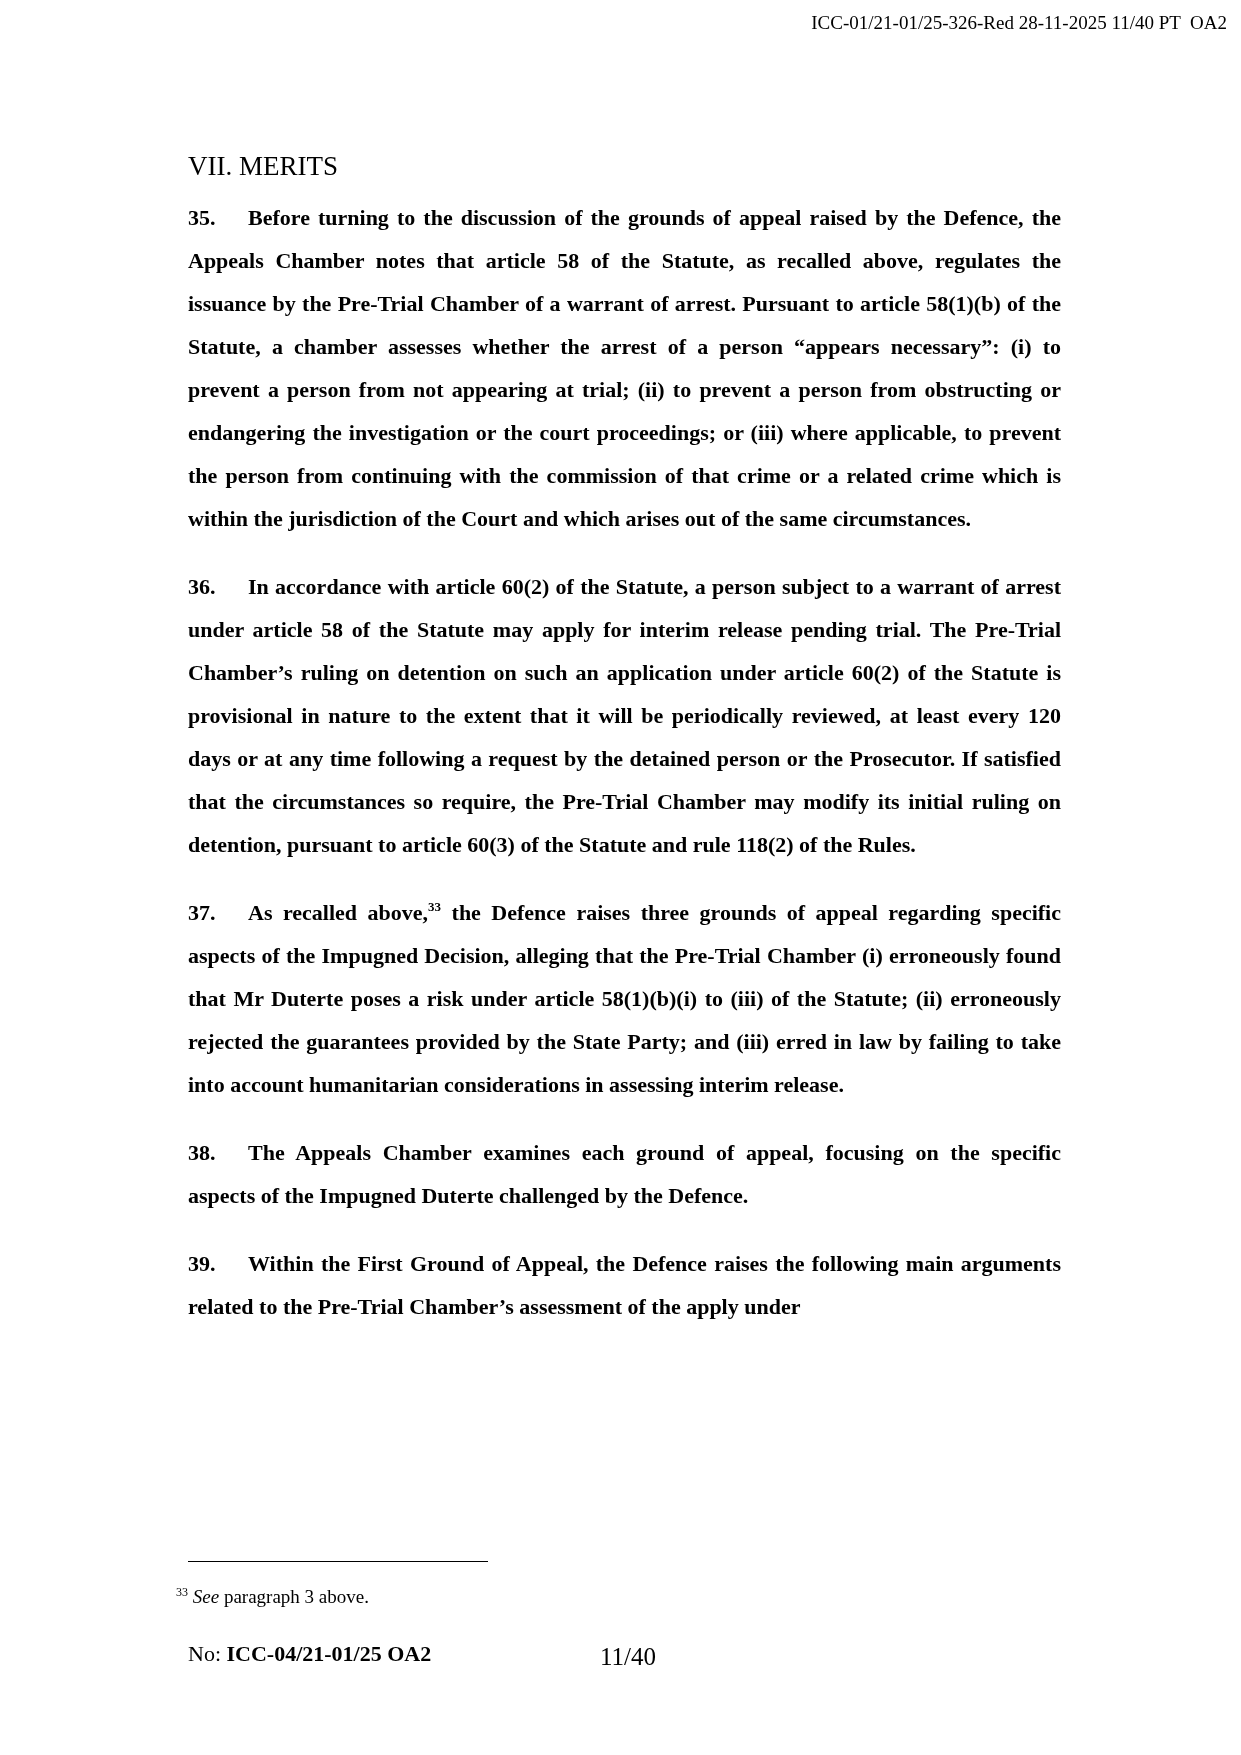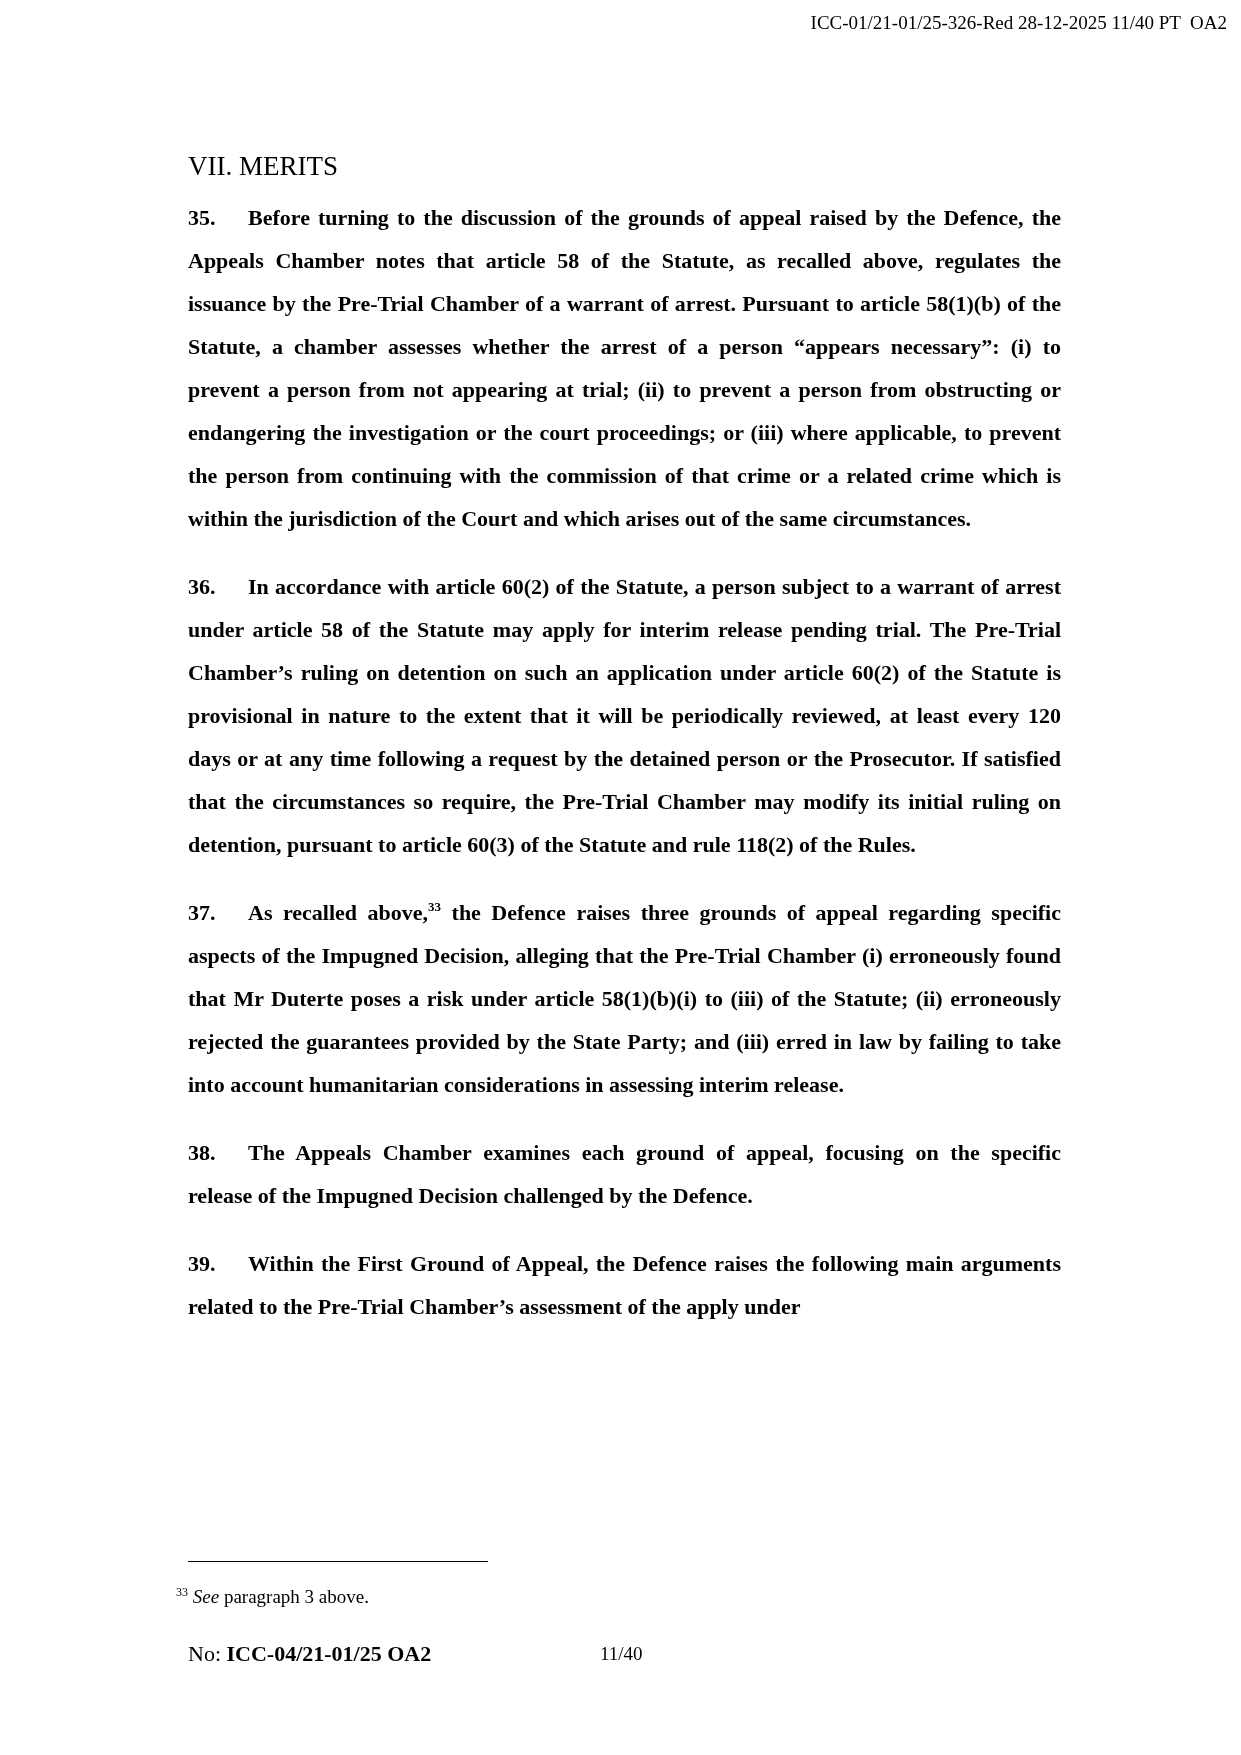--- a/index.html
+++ b/index.html
@@ -10,44 +10,44 @@
   .section-heading { font-size:27px; margin:0 0 12px 0; line-height:36px; }
   .para { font-size:22px; line-height:43px; text-align:justify; margin:0 0 25px 0;font-weight:bold; }
   .para .num { display:inline-block; width:60px; }
   .para sup { font-size:13px; line-height:0; vertical-align:9px; }
   .subheading { font-size:25px; font-weight:bold; margin:8px 0 6px 0; line-height:36px; padding-left:60px; }
   .subheading .letter { display:inline-block; width:60px; }
   .fn-rule { position:absolute; left:188px; top:1561px; width:300px; border-top:1.5px solid #000; }
   .footnote { position:absolute; left:176px; top:1585px; font-size:19px;text-align:right; }
   .footnote sup { font-size:12px; vertical-align:7px; }
   .footer { position:absolute; left:188px; top:1641px; font-size:22px; width:600px; }
-  .footer .pg { position:absolute; left:412px; top:2px; font-size:19px; }
+  .footer .pg { position:absolute; left:412px; top:2px; font-size:25px; }
 </style>
 </head>
 <body>
 
-<div class="header-stamp">ICC-01/21-01/25-326-Red 28-12-2025 11/40 PT  OA2</div>
+<div class="header-stamp">ICC-01/21-01/25-326-Red 28-11-2025 11/40 PT  OA2</div>
 
 <div class="content">
   <h2 class="section-heading" style="font-weight:normal;">VII. MERITS</h2>
 
   <p class="para">
     <span class="num">35.</span><span>Before turning to the discussion of the grounds of appeal raised by the Defence, the Appeals Chamber notes that article 58 of the Statute, as recalled above, regulates the issuance by the Pre-Trial Chamber of a warrant of arrest. Pursuant to article 58(1)(b) of the Statute, a chamber assesses whether the arrest of a person “appears necessary”: (i) to prevent a person from not appearing at trial; (ii) to prevent a person from obstructing or endangering the investigation or the court proceedings; or (iii) where applicable, to prevent the person from continuing with the commission of that crime or a related crime which is within the jurisdiction of the Court and which arises out of the same circumstances.</span>
   </p>
 
   <p class="para">
     <span class="num">36.</span><span>In accordance with article 60(2) of the Statute, a person subject to a warrant of arrest under article 58 of the Statute may apply for interim release pending trial. The Pre-Trial Chamber’s ruling on detention on such an application under article 60(2) of the Statute is provisional in nature to the extent that it will be periodically reviewed, at least every 120 days or at any time following a request by the detained person or the Prosecutor. If satisfied that the circumstances so require, the Pre-Trial Chamber may modify its initial ruling on detention, pursuant to article 60(3) of the Statute and rule 118(2) of the Rules.</span>
   </p>
 
   <p class="para">
     <span class="num">37.</span><span>As recalled above,</span><sup>33</sup><span> the Defence raises three grounds of appeal regarding specific aspects of the Impugned Decision, alleging that the Pre-Trial Chamber (i) erroneously found that Mr Duterte poses a risk under article 58(1)(b)(i) to (iii) of the Statute; (ii) erroneously rejected the guarantees provided by the State Party; and (iii) erred in law by failing to take into account humanitarian considerations in assessing interim release.</span>
   </p>
 
   <p class="para">
-    <span class="num">38.</span><span>The Appeals Chamber examines each ground of appeal, focusing on the specific release of the Impugned Decision challenged by the Defence.</span>
+    <span class="num">38.</span><span>The Appeals Chamber examines each ground of appeal, focusing on the specific aspects of the Impugned Duterte challenged by the Defence.</span>
   </p>
 
 
   <p class="para">
     <span class="num">39.</span><span>Within the First Ground of Appeal, the Defence raises the following main arguments related to the Pre-Trial Chamber’s assessment of the apply under</span>
   </p>
 </div>
 
 <div class="fn-rule"></div>
 <div class="footnote">

